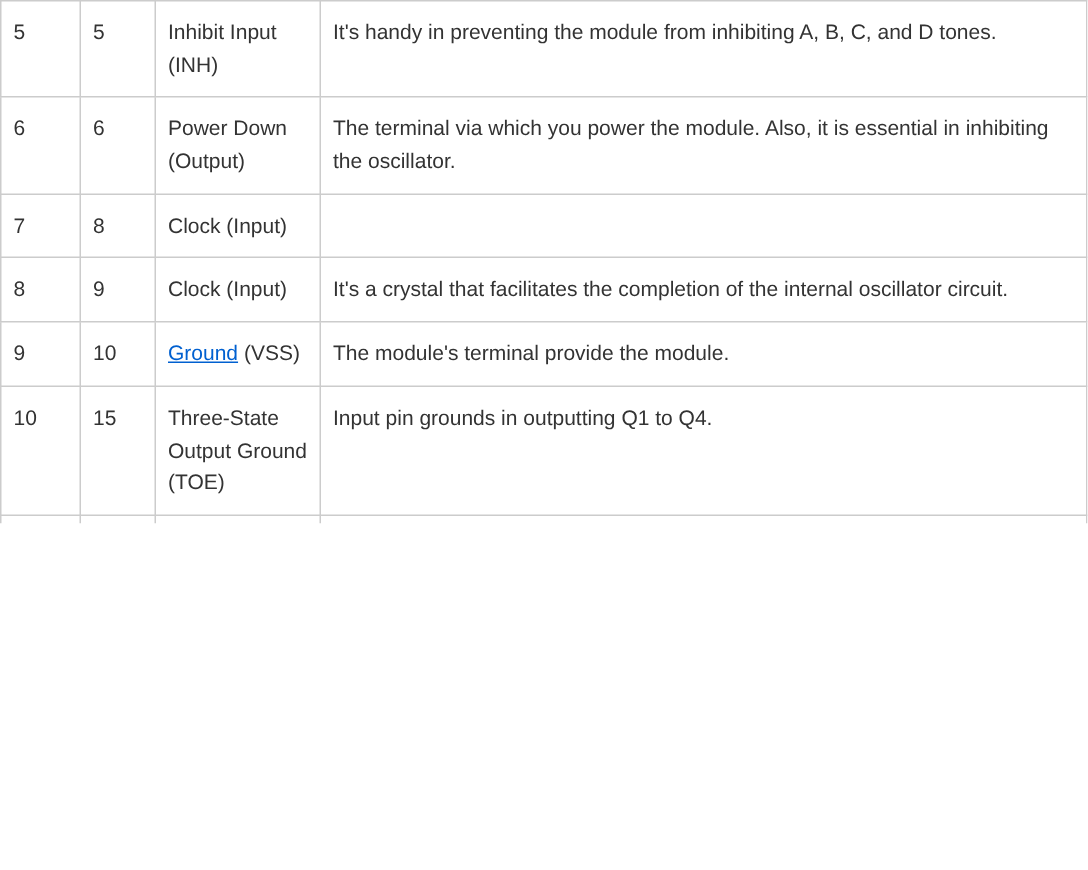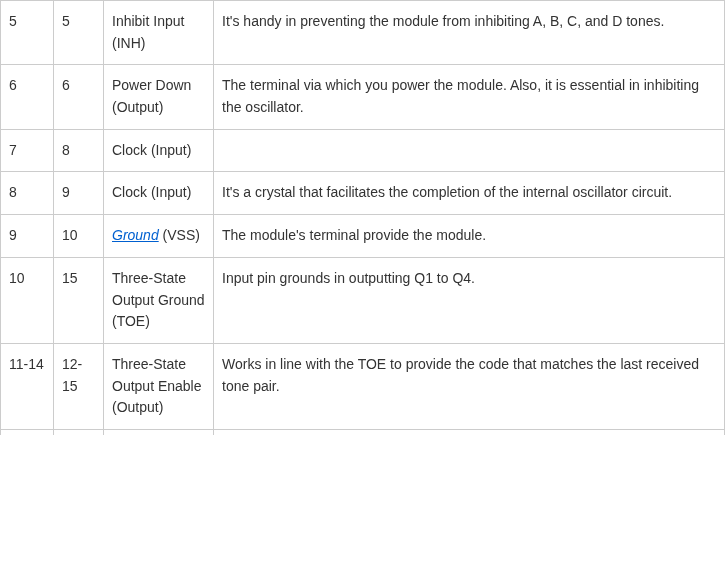--- a/index.html
+++ b/index.html
@@ -32,21 +32,20 @@
     }
     td.col-c {
       width: 110px;
     }
     td.col-d {
       
     }
     a.link {
       color: #0060d0;
       text-decoration: underline;
-      font-style: italic;
     }
     .spacer-row td {
       border-top: 1px solid #ccc;
       border-bottom: none;
       border-left: 1px solid #ccc;
       border-right: 1px solid #ccc;
       height: 6px;
       padding: 0;
     }
   </style>
@@ -84,26 +83,20 @@
       <td class="col-b">10</td>
       <td class="col-c"><a href="#" class="link">Ground</a><span> (VSS)</span></td>
       <td class="col-d">The module's terminal provide the module.</td>
     </tr>
     <tr>
       <td class="col-a">10</td>
       <td class="col-b">15</td>
       <td class="col-c">Three-State Output Ground (TOE)</td>
       <td class="col-d">Input pin grounds in outputting Q1 to Q4.</td>
     </tr>
-    <tr>
-      <td class="col-a">11-14</td>
-      <td class="col-b">12-15</td>
-      <td class="col-c">Three-State Output Enable (Output)</td>
-      <td class="col-d">Works in line with the TOE to provide the code that matches the last received tone pair.</td>
-    </tr>
     <tr class="spacer-row">
       <td class="col-a"></td>
       <td class="col-b"></td>
       <td class="col-c"></td>
       <td class="col-d"></td>
     </tr>
   </tbody>
 </table>
 
 </body></html>

